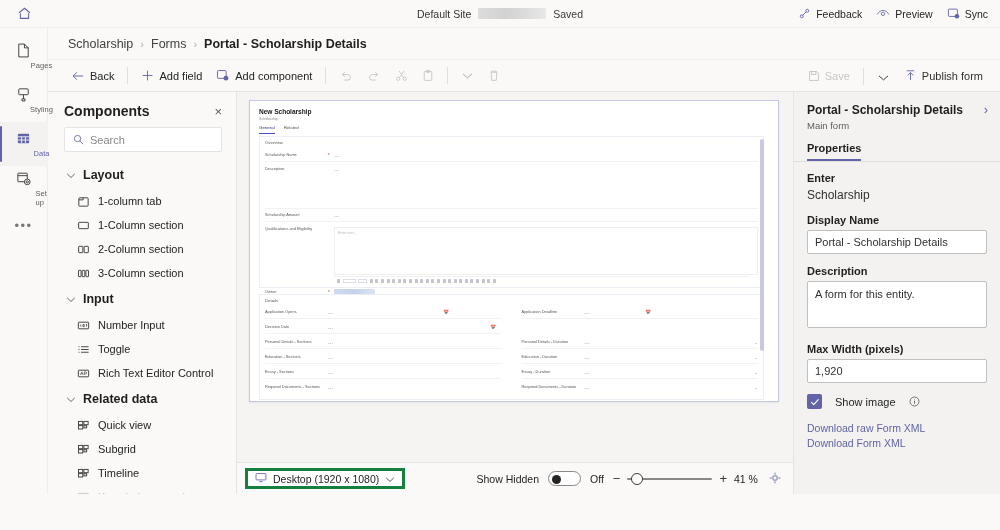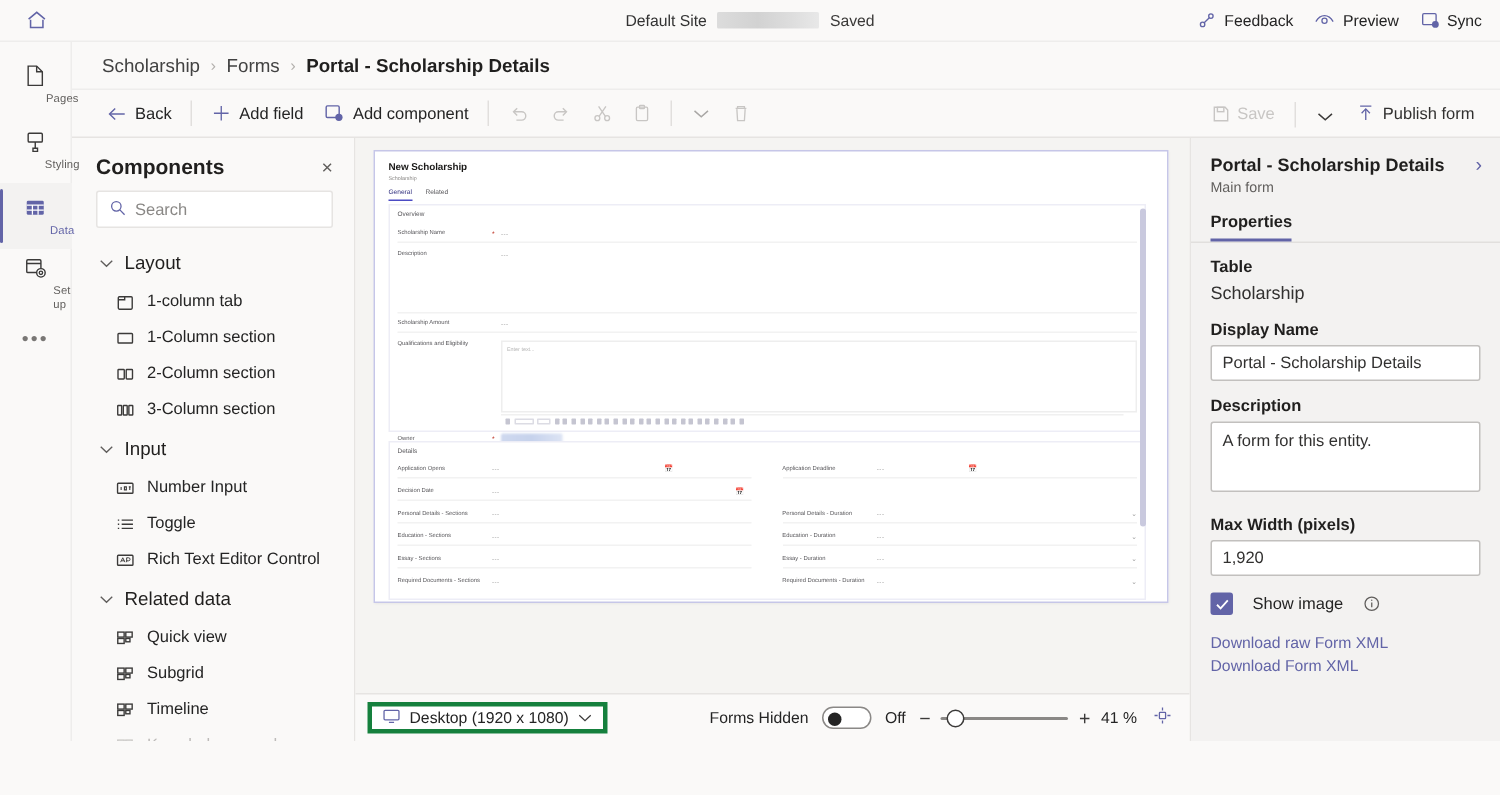--- a/index.html
+++ b/index.html
@@ -139,21 +139,21 @@
   .search-box input {
     border: none; outline: none; background: transparent;
     font-size: 11px; font-family: inherit; color: #605e5c; width: 100%;
   }
   .search-box input::placeholder { color: #8a8886; }
   .comp-scroll { flex: 1; overflow: hidden; padding-top: 9px; }
   .grp-head {
     display: flex; align-items: center; gap: 7px;
     padding: 7px 16px 7px 18px; cursor: pointer;
   }
-  .grp-title { font-size: 12.5px; font-weight: normal; color: #201f1e; }
+  .grp-title { font-size: 12.5px; font-weight: bold; color: #201f1e; }
   .comp-item {
     display: flex; align-items: center; gap: 8px;
     padding: 5px 16px 5px 28px; font-size: 11px; color: #242424;
     cursor: pointer;
   }
   .comp-item.disabled { color: #bdbbb9; cursor: default; }
   .ci-ico { width: 14px; height: 14px; flex: 0 0 14px; display: flex; align-items: center; justify-content: center; }
 
   
   .canvas-area {
@@ -781,21 +781,21 @@
               </span>
               <span>Desktop (1920 x 1080)</span>
               <span>
                 <svg width="10" height="7" viewBox="0 0 12 8" fill="none" stroke="#3b3a39" stroke-width="1">
                   <path d="M1.4 2 6 6.4 10.6 2"></path>
                 </svg>
               </span>
             </div>
 
             <div class="sb-right">
-              <span class="sb-label">Forms Hidden</span>
+              <span class="sb-label">Show Hidden</span>
               <div class="toggle">
                 <div class="knob"></div>
               </div>
               <span class="sb-label">Off</span>
               <div class="zoom-ctrl">
                 <span class="zoom-sign">−</span>
                 <div class="slider">
                   <div class="slider-track"></div>
                   <div class="slider-thumb"></div>
                 </div>
@@ -819,21 +819,21 @@
               <div class="props-sub">Main form</div>
             </div>
             <span class="props-expand">›</span>
           </div>
 
           <div class="props-tabs">
             <span class="props-tab">Properties</span>
           </div>
 
           <div class="props-body">
-            <div class="p-label">Table</div>
+            <div class="p-label">Enter</div>
             <div class="p-static">Scholarship</div>
 
             <div class="p-label">Display Name</div>
             <input class="p-input" type="text" value="Portal - Scholarship Details" style="">
 
             <div class="p-label">Description</div>
             <textarea class="p-textarea" style="">A form for this entity.</textarea>
 
             <div class="p-label">Max Width (pixels)</div>
             <input class="p-input" type="text" value="1,920" style="">

